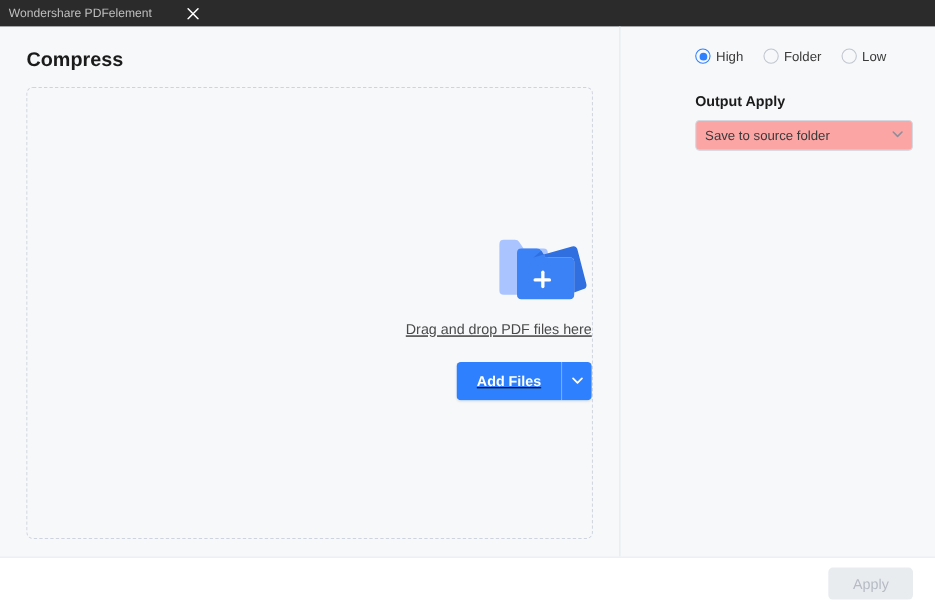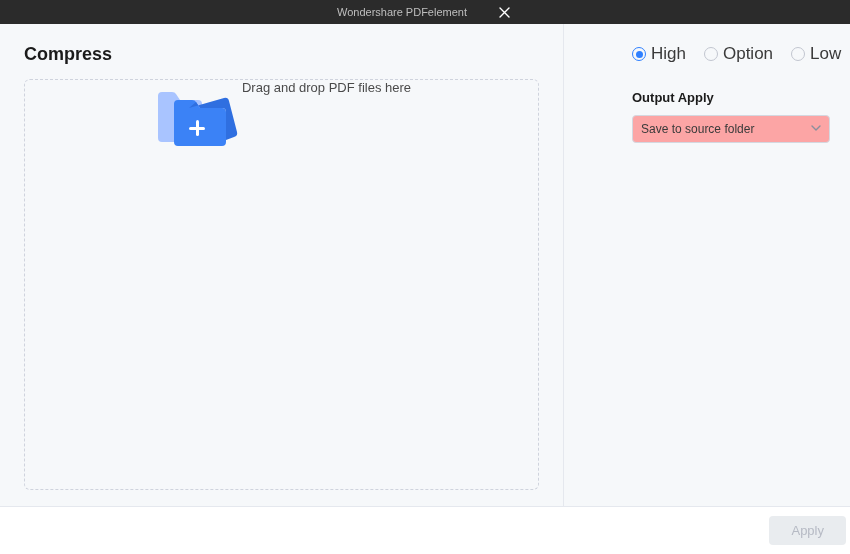--- a/index.html
+++ b/index.html
@@ -11,21 +11,21 @@
     position: relative;
   }
   .titlebar {
     height: 24px;
     background: #2b2b2b;
     display: flex;
     align-items: center;
     padding: 0 8px;
     color: #bfbfbf;
     font-size: 11px;
-    justify-content: center;
+    justify-content: flex-start;
     gap: 28px;
   }
   .titlebar .close {
     width: 18px; height: 18px;
     display: flex; align-items: center; justify-content: center;
     cursor: pointer;
     color: #fff;
   }
   .main-wrap {
     display: flex;
@@ -43,24 +43,25 @@
     font-size: 18px;
     font-weight: 600;
     color: #1b1b1b;
     margin-bottom: 14px;
   }
   .dropzone {
     flex: 1;
     border: 1px dashed #cfd3dd;
     border-radius: 6px;
     display: flex;
-    flex-direction: row;
-    align-items: flex-start;
+    flex-direction: column;
+    align-items: flex-end;
     justify-content: center;
     min-height: 0;
+    text-decoration: underline;
   }
   .folder-icon {
     width: 90px; height: 70px; position: relative; margin-bottom: 16px;
   }
   .drop-text {
     font-size: 13px;
     color: #4a4a4a;
     margin-bottom: 22px;
   }
   .add-files-group {
@@ -96,21 +97,21 @@
   .opt-heading {
     font-size: 13px;
     font-weight: 600;
     color: #1b1b1b;
     margin-bottom: 10px;
   }
   .radio-row {
     display: flex;
     gap: 18px;
     margin-bottom: 26px;
-    font-size: 17px;
+    font-size: 12px;
     color: #3a3a3a;
   }
   .radio-item { display: flex; align-items: center; gap: 5px; cursor: pointer; }
   .radio {
     width: 14px; height: 14px; border-radius: 50%;
     border: 1.5px solid #c2c6d0;
     display: inline-flex; align-items: center; justify-content: center;
   }
   .radio.checked {
     border-color: #2f80ff;
@@ -137,21 +138,21 @@
   }
   .footer {
     position: absolute;
     bottom: 0; left: 0; right: 0;
     height: 48px;
     background: #fff;
     border-top: 1px solid #e5e8ee;
     display: flex;
     align-items: center;
     justify-content: flex-end;
-    padding: 0 4px;
+    padding: 0 20px;
   }
   .apply-btn {
     background: #e9ecef;
     color: #b6bac4;
     border: none;
     border-radius: 4px;
     padding: 7px 22px;
     font-size: 13px;
     cursor: not-allowed;
   }
@@ -177,32 +178,40 @@
           <g>
             <path d="M6 18 L6 58 Q6 62 10 62 L46 62 Q50 62 50 58 L50 24 Q50 20 46 20 L28 20 L24 14 Q23 12 20 12 L10 12 Q6 12 6 16 Z" fill="#a9c4ff"></path>
             <path d="M22 26 L22 62 Q22 66 26 66 L70 66 Q74 66 74 62 L74 32 Q74 28 70 28 L48 28 L44 22 Q43 20 40 20 L26 20 Q22 20 22 24 Z" fill="#3b82f6"></path>
             <path d="M37 28 L72 18 Q76 17 77 21 L85 52 Q86 56 82 57 L74 60 L74 32 Q74 28 70 28 L48 28 L44 22 Z" fill="#2f6fe0"></path>
             <rect x="44" y="40" width="3" height="16" rx="1.5" fill="#fff"></rect>
             <rect x="37" y="47" width="16" height="3" rx="1.5" fill="#fff"></rect>
           </g>
         </svg>
       </div>
       <div class="drop-text">Drag and drop PDF files here</div>
+      <div class="add-files-group">
+        <button class="add-files-btn">Add Files</button>
+        <button class="add-files-dd">
+          <svg width="10" height="10" viewBox="0 0 10 10">
+              <path d="M1 3 L5 7 L9 3" stroke="#fff" stroke-width="1.6" fill="none" stroke-linecap="round" stroke-linejoin="round"></path>
+            </svg>
+        </button>
+      </div>
     </div>
   </div>
 
   <div class="right-pane">
     <div class="radio-row">
       <div class="radio-item">
         <span class="radio checked"></span>
         <span>High</span>
       </div>
       <div class="radio-item">
         <span class="radio"></span>
-        <span>Option</span>
+        <span>Folder</span>
       </div>
       <div class="radio-item">
         <span class="radio"></span>
         <span>Low</span>
       </div>
     </div>
     <div class="opt-heading">Output Apply</div>
     <div class="output-select">
       <span>Save to source folder</span>
       <span class="chev">

